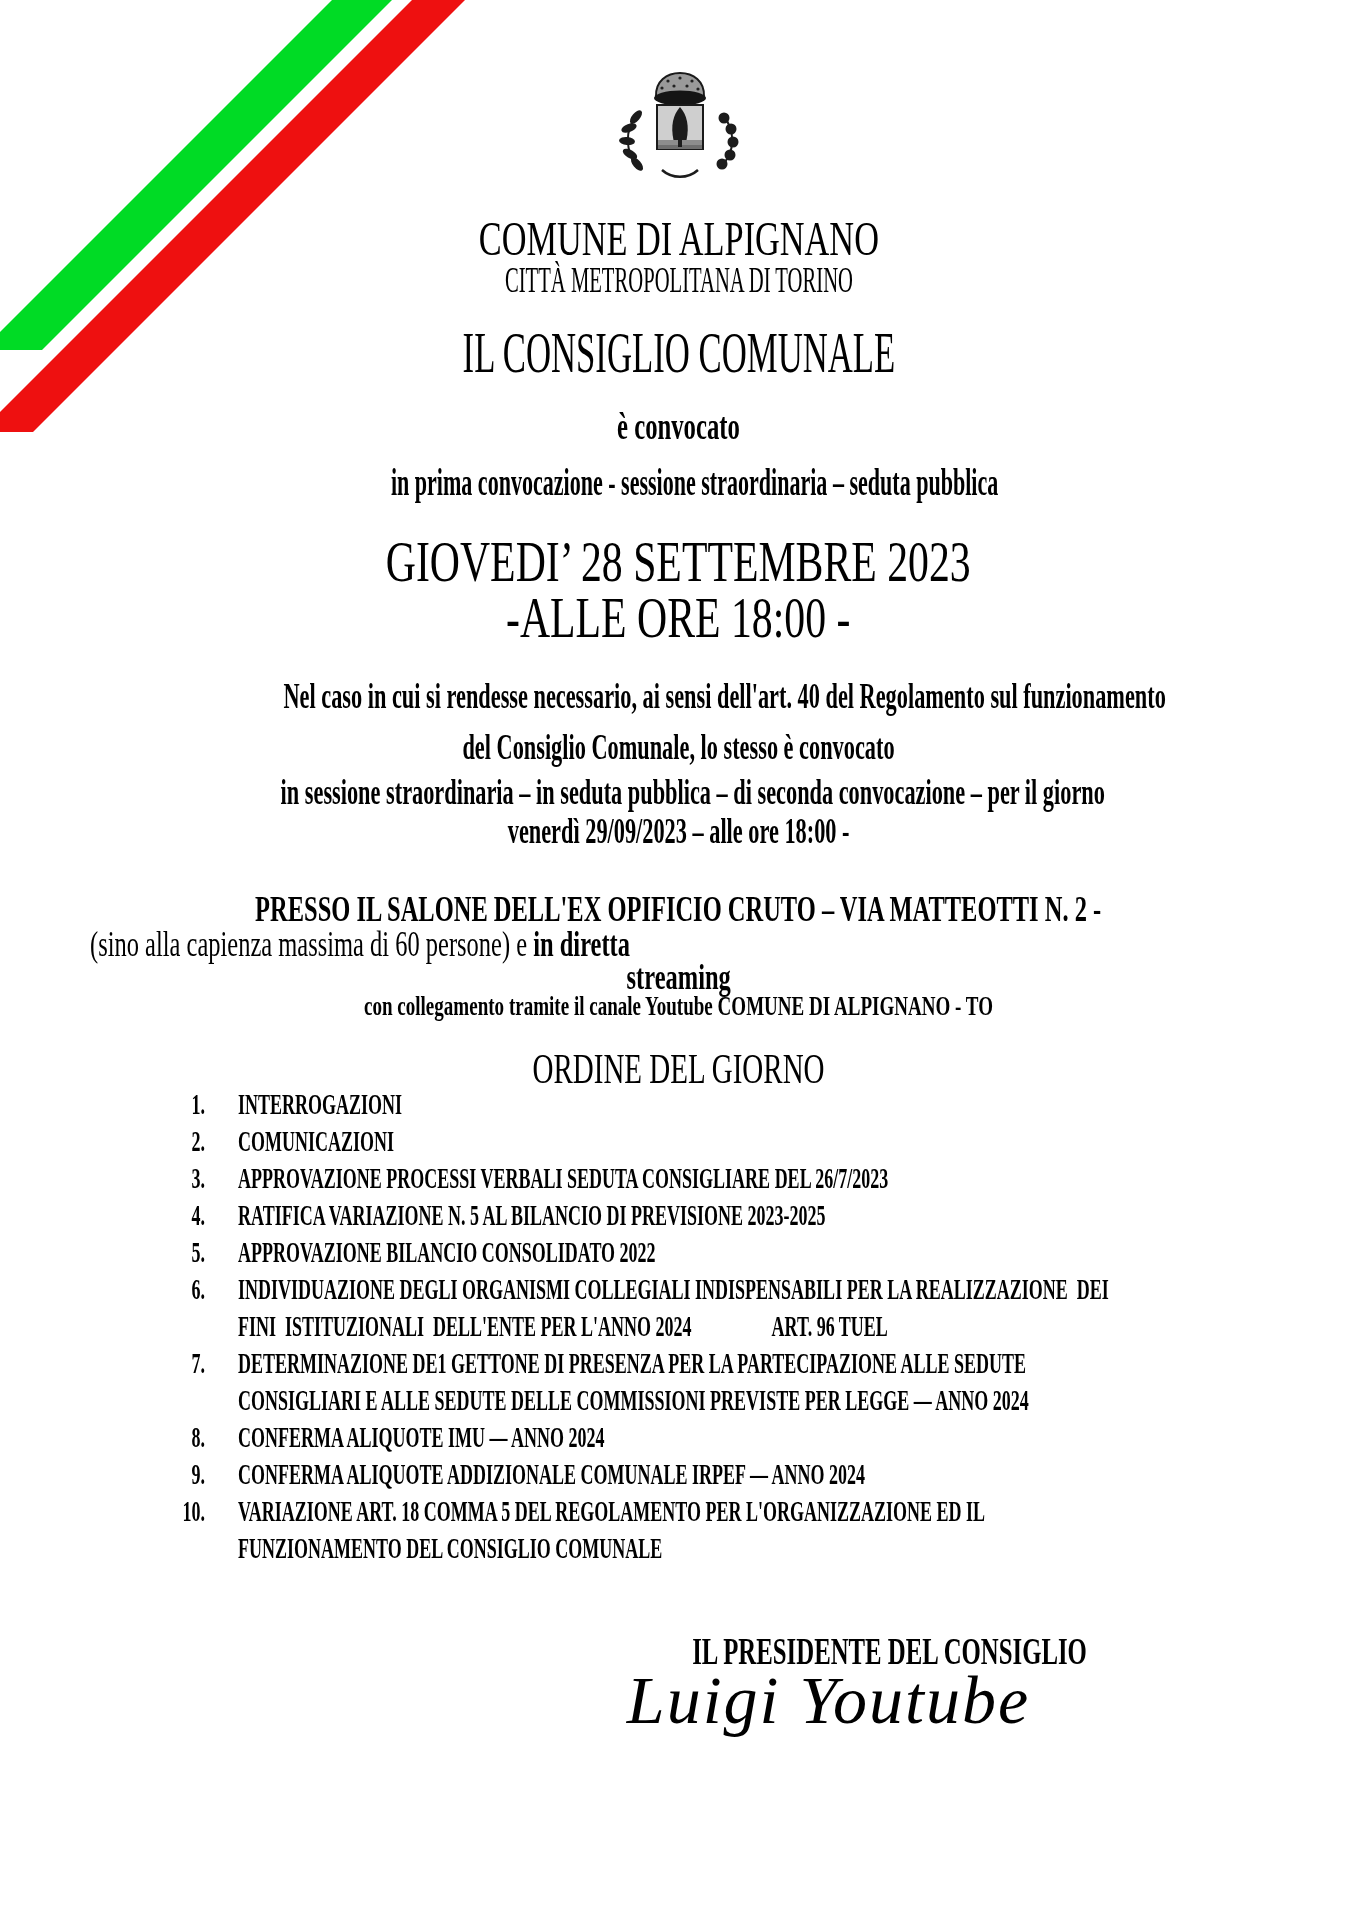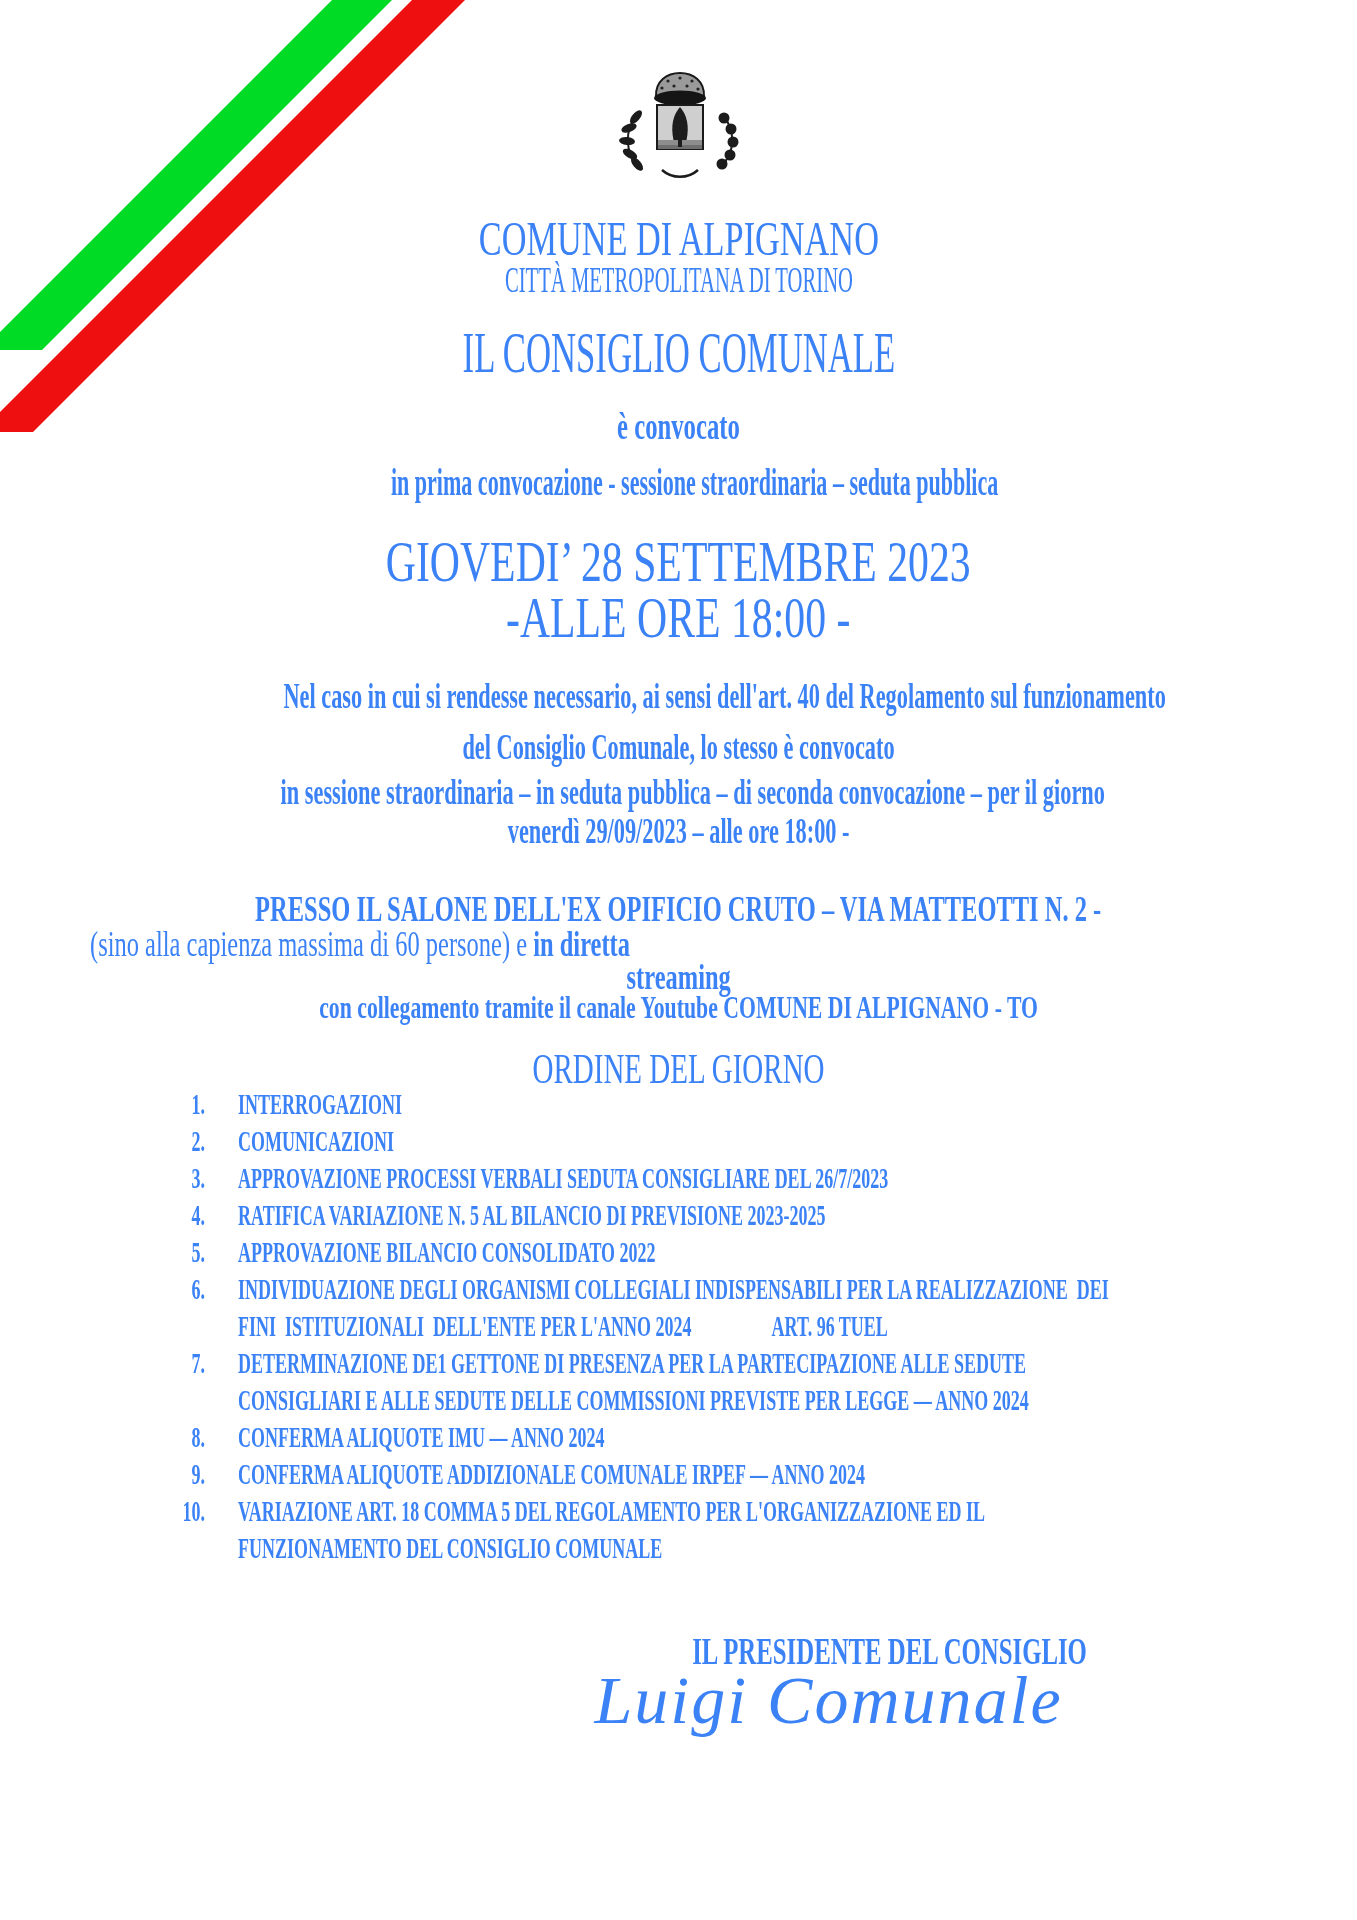--- a/index.html
+++ b/index.html
@@ -1,17 +1,17 @@
 <!DOCTYPE html>
 <html><head>
 <meta charset="utf-8">
 <style>
   html,body{margin:0;padding:0;background:#888;}
   .page{position:relative;width:1357px;height:1920px;background:#ffffff;overflow:hidden;
-        font-family:"Liberation Serif","DejaVu Serif",serif;color:#3b82f6;}
+        font-family:"Liberation Serif","DejaVu Serif",serif;color:#000000;}
   .flag{position:absolute;left:0;top:0;}
   .crest{position:absolute;left:610px;top:68px;}
   .ln{position:absolute;left:0;right:0;text-align:center;line-height:1.12;white-space:nowrap;}
   .sx{display:inline-block;white-space:pre;transform:scaleX(var(--sx,1));}
   .sxl{display:inline-block;white-space:pre;transform:scaleX(var(--sx,1));transform-origin:0 50%;}
   .b{font-weight:bold;}
   .agenda{position:absolute;left:0;right:0;top:1085px;font-size:30px;font-weight:bold;line-height:37px;}
   .agenda-row{display:flex;align-items:flex-start;padding-left:85px;}
   .agenda-num{flex:none;width:120px;text-align:right;transform:scaleX(.6);transform-origin:100% 0;line-height:37px;}
   .agenda-text{flex:none;width:1670px;margin-left:33px;transform:scaleX(.6);transform-origin:0 0;
@@ -104,21 +104,21 @@
 
   <div class="ln b" style="top:889px;font-size:36px;">
     <span class="sx" style="--sx:.68">PRESSO IL SALONE DELL'EX OPIFICIO CRUTO – VIA MATTEOTTI N. 2 -</span>
   </div>
   <div class="ln" style="top:924px;font-size:36px;text-align:left;padding-left:90px;">
     <span class="sxl" style="--sx:.68"><span>(sino alla capienza massima di 60 persone) e </span><span class="b">in diretta</span></span>
   </div>
   <div class="ln b" style="top:957px;font-size:36px;">
     <span class="sx" style="--sx:.68">streaming</span>
   </div>
-  <div class="ln b" style="top:990px;font-size:32px;">
+  <div class="ln b" style="top:990px;font-size:28px;">
     <span class="sx" style="--sx:.68">con collegamento tramite il canale Youtube COMUNE DI ALPIGNANO - TO</span>
   </div>
 
   <div class="ln" style="top:1046px;font-size:42px;">
     <span class="sx" style="--sx:.69">ORDINE DEL GIORNO</span>
   </div>
 
   <div class="agenda" id="agenda-list">
     <div class="agenda-row">
       <span class="agenda-num">1.</span>
@@ -171,16 +171,16 @@
       <span class="agenda-num">10.</span>
       <span class="agenda-text">VARIAZIONE ART. 18 COMMA 5 DEL REGOLAMENTO PER L'ORGANIZZAZIONE ED IL
 FUNZIONAMENTO DEL CONSIGLIO COMUNALE</span>
     </div>
   </div>
 
   <div class="ln b" style="top:1631px;font-size:37px;left:423px;">
     <span class="sx" style="--sx:.67">IL PRESIDENTE DEL CONSIGLIO</span>
   </div>
   <div class="ln sig" style="top:1662px;font-size:68px;left:300px;">
-    <span class="sx" style="--sx:1">Luigi Comunale</span>
+    <span class="sx" style="--sx:1">Luigi Youtube</span>
   </div>
 
 </div>
 
 </body></html>

